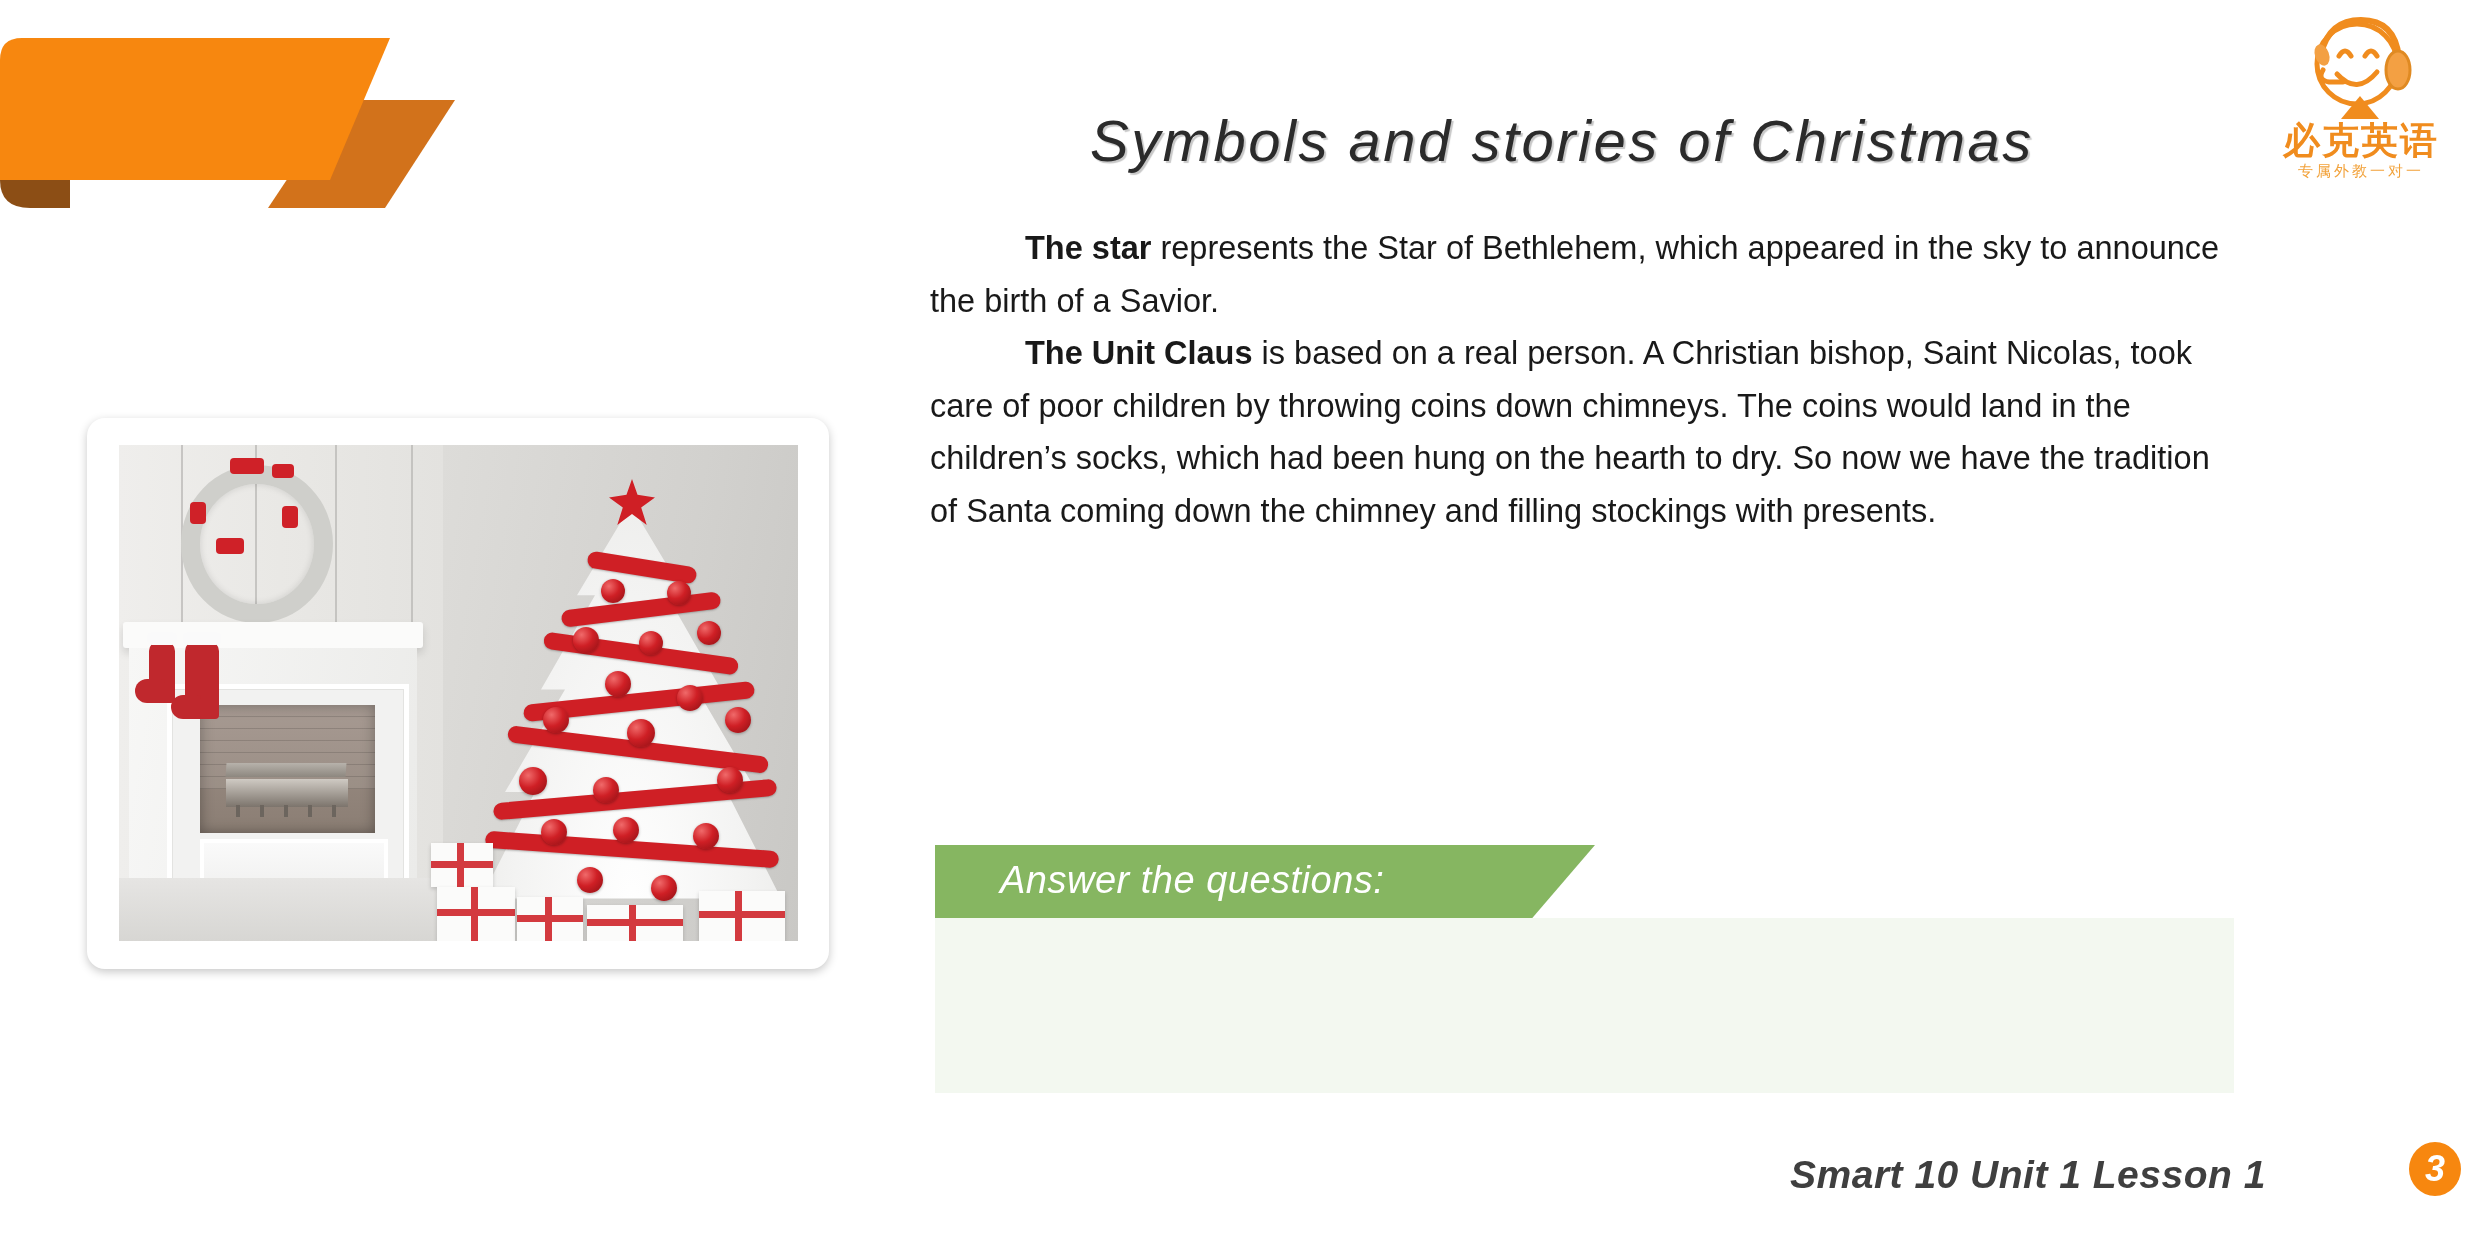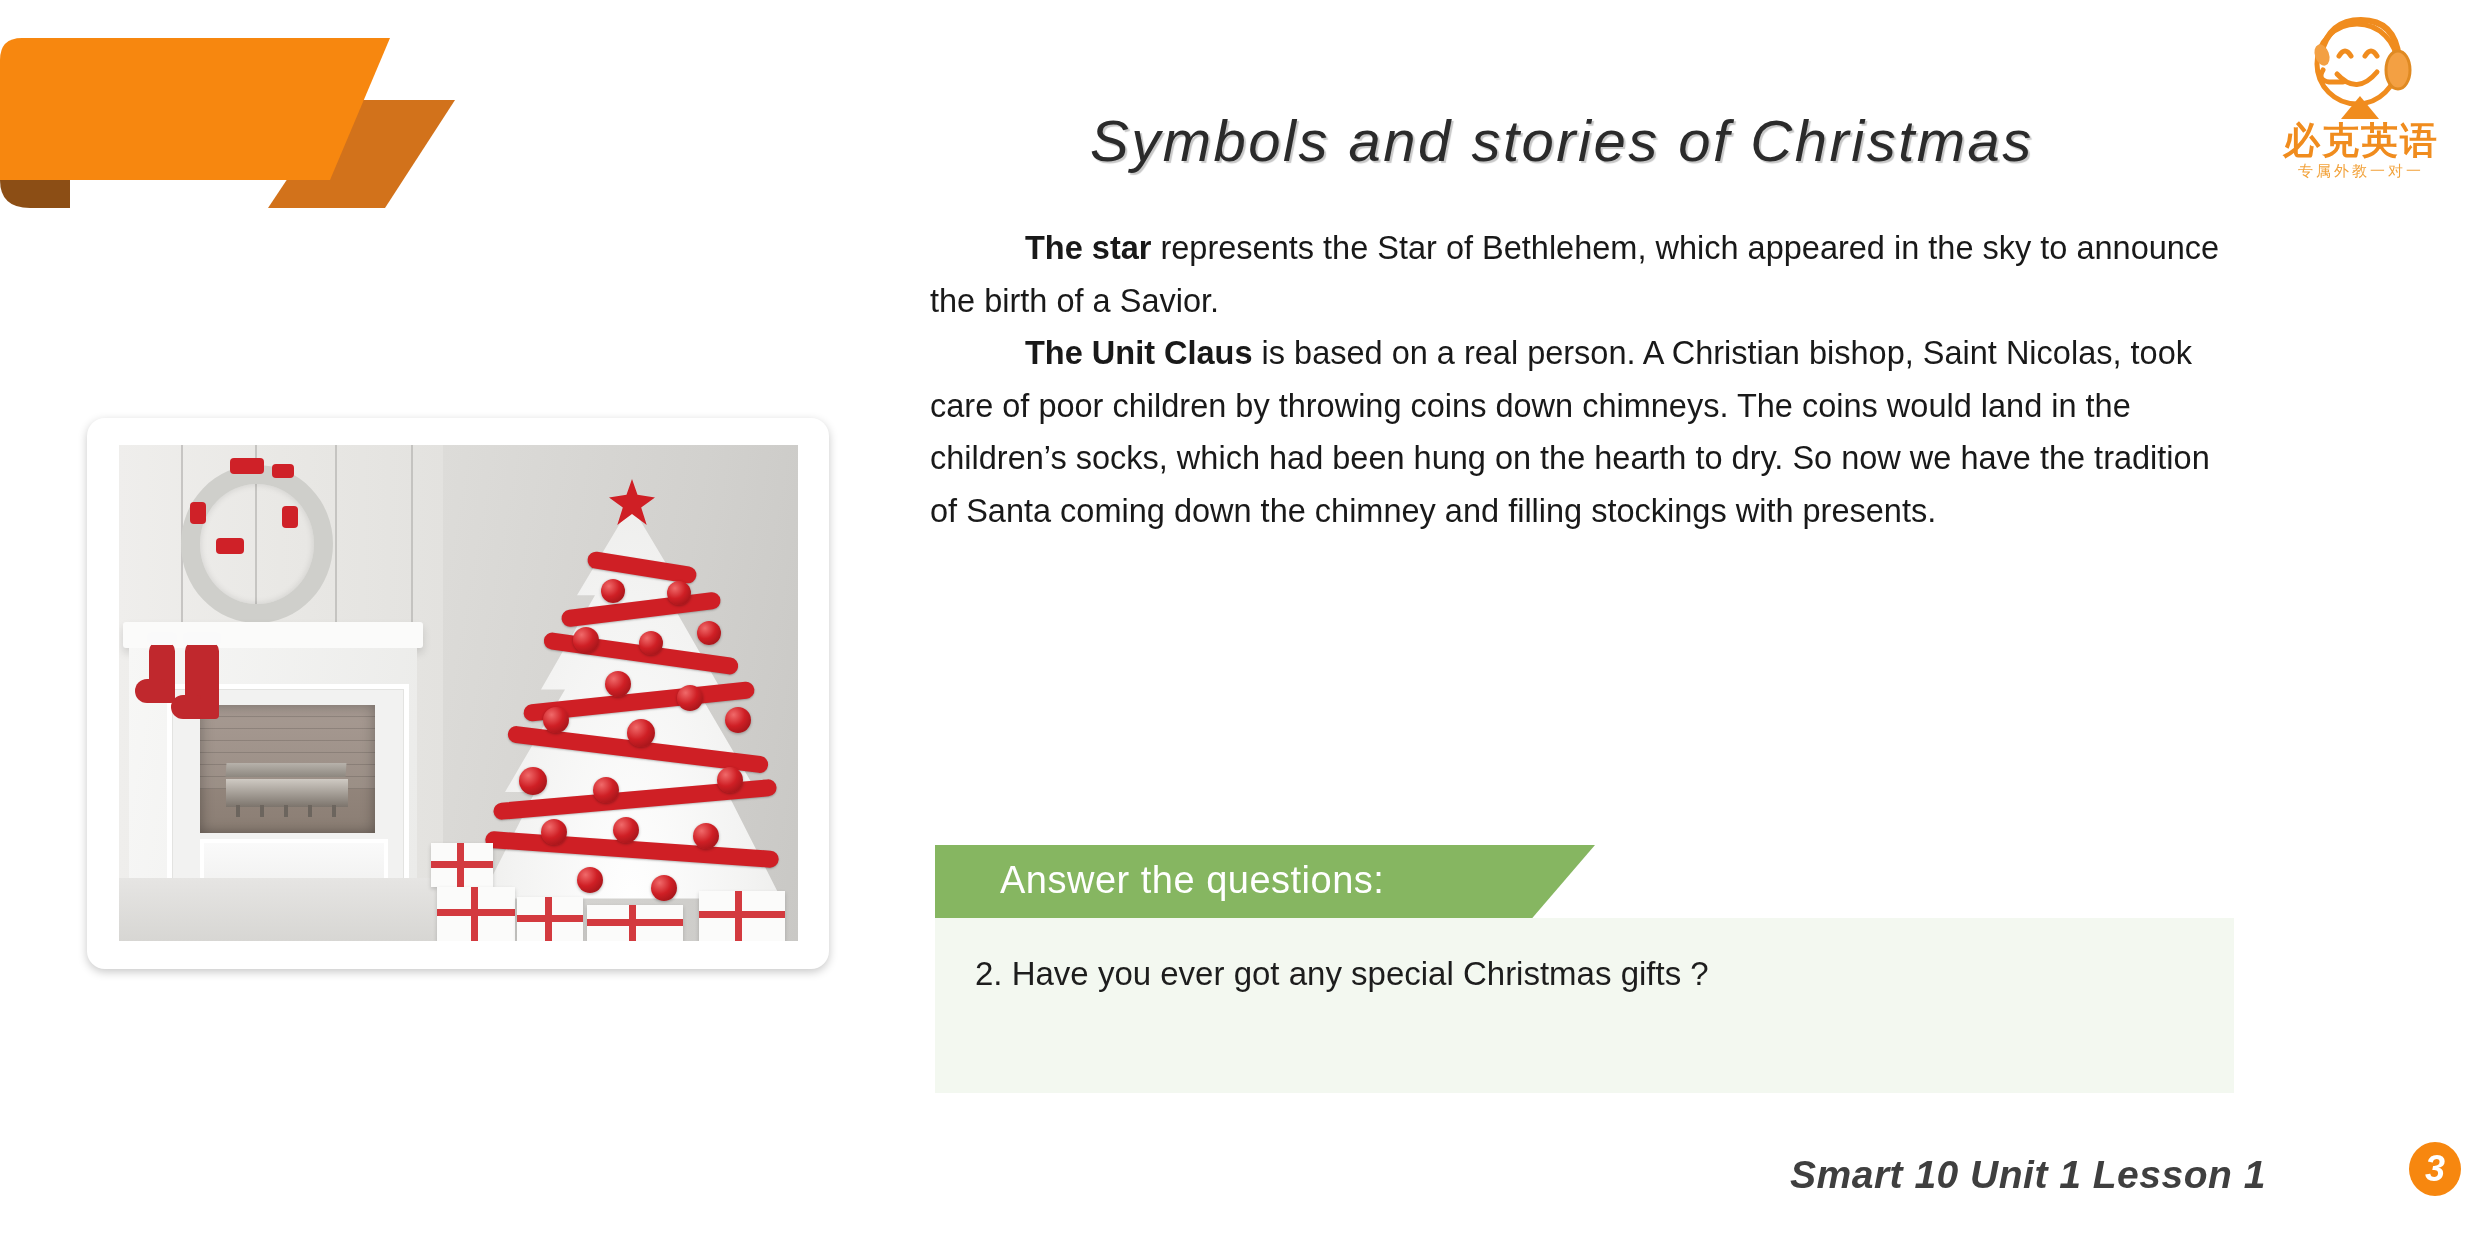--- a/index.html
+++ b/index.html
@@ -236,20 +236,21 @@
     left: 0; top: 0;
     width: 100%; height: 100%;
     background: #86B661;
     clip-path: polygon(0 0, 100% 0, 90.5% 100%, 0 100%);
   }
   #answer-banner .label {
     position: absolute;
     left: 65px;
     top: 13px;
     font-size: 38px;
+    font-style: italic;
     color: #ffffff;
     letter-spacing: .5px;
     line-height: 1.2;
     white-space: nowrap;
   }
   #answer-box {
     position: absolute;
     left: 935px;
     top: 918px;
     width: 1299px;
@@ -457,18 +458,17 @@
   </p>
 </div>
 
 <div id="answer-banner">
   <div class="shape"></div>
   <div class="label">Answer the questions:</div>
 </div>
 
 <div id="answer-box">
   <ol>
-    <li>2. Have you ever got any special Christmas gifts ?</li>
   </ol>
 </div>
 
 <div id="footer-text">Smart 10 Unit 1 Lesson 1</div>
 <div id="page-number">3</div>
 
 </body></html>

